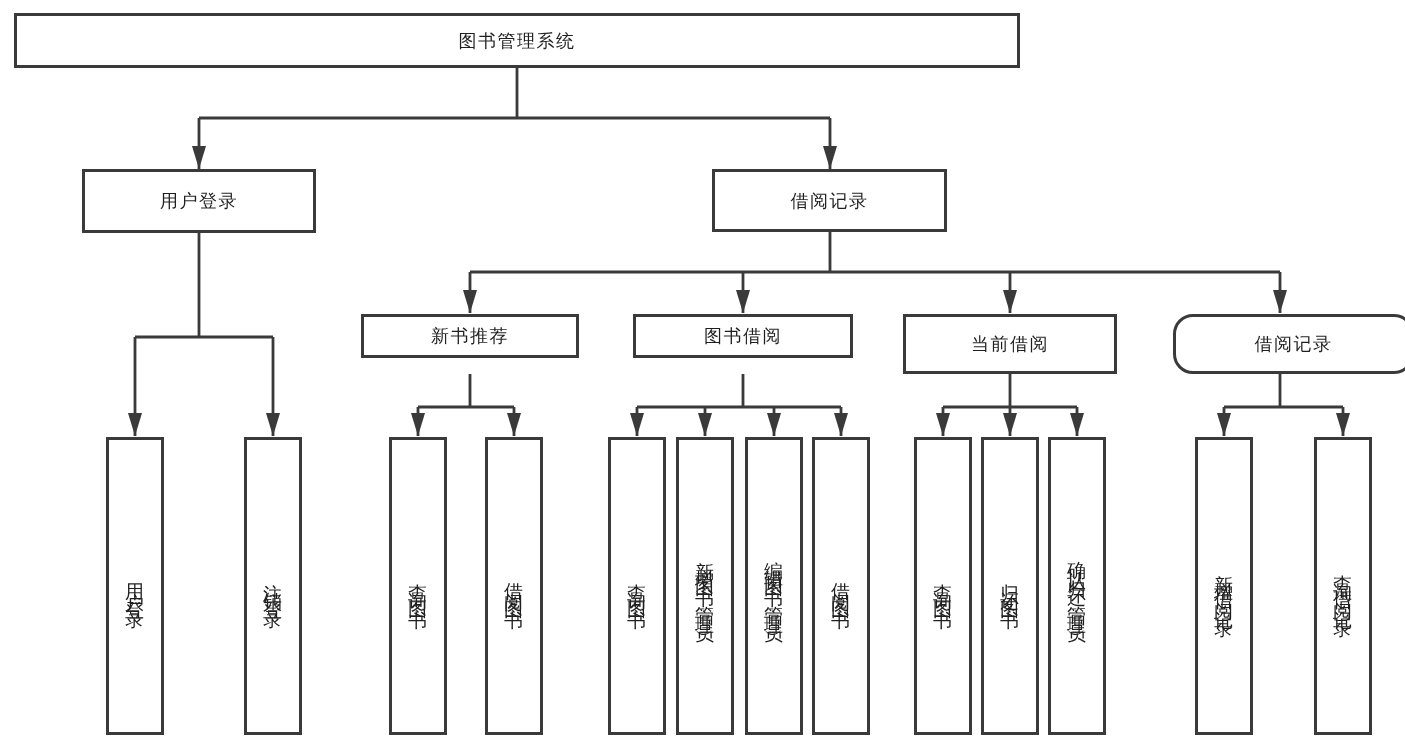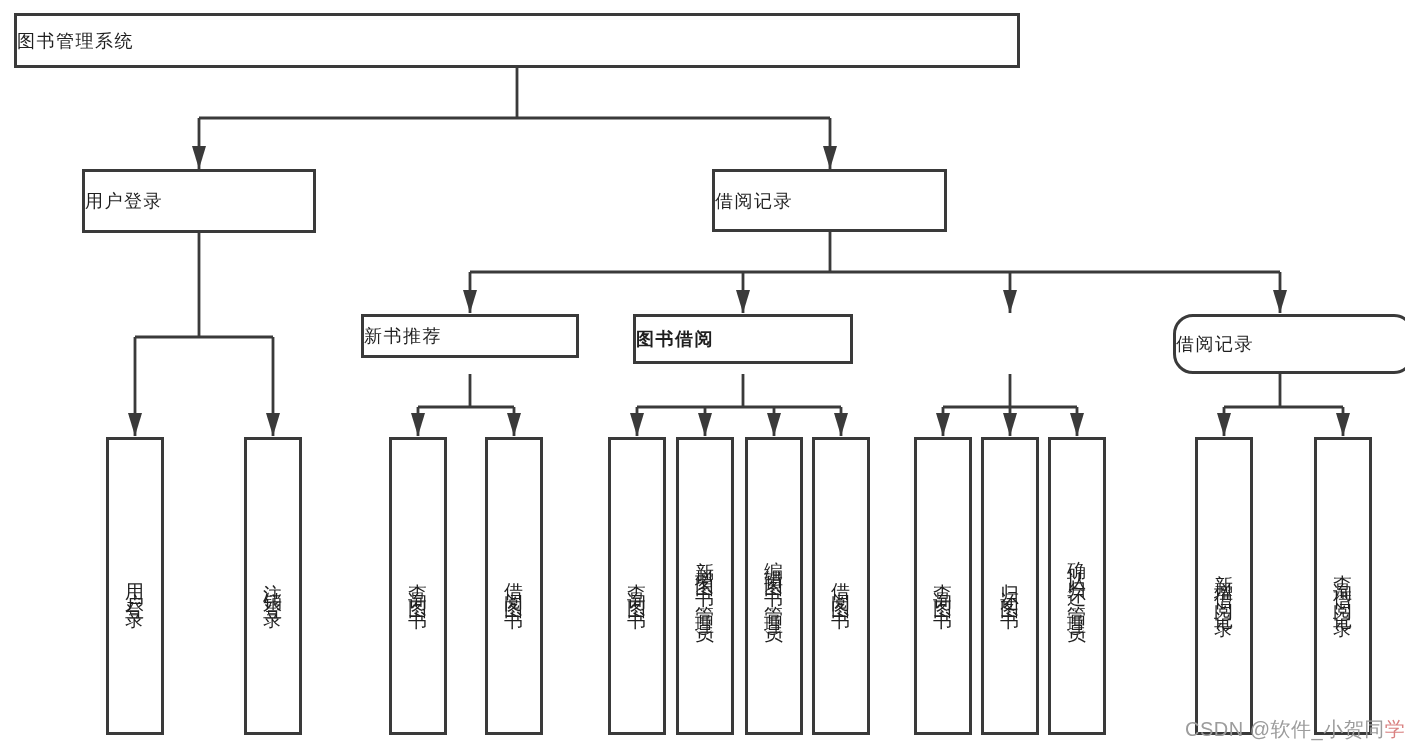--- a/index.html
+++ b/index.html
@@ -22,21 +22,21 @@
     left: 0; top: 0;
     width: 1405px; height: 747px;
   }
   .node {
     position: absolute;
     box-sizing: border-box;
     border: 3px solid #3a3a3a;
     background: #ffffff;
     display: flex;
     align-items: center;
-    justify-content: flex-start;
+    justify-content: center;
   }
   .node .lbl {
     color: #1f1f1f;
     font-size: 18px;
     letter-spacing: 1.5px;
     white-space: nowrap;
   }
   .leaf {
     position: absolute;
     box-sizing: border-box;
@@ -123,22 +123,25 @@
   <div class="node" style="left:82px; top:169px; width:234px; height:64px;">
     <span class="lbl">用户登录</span>
   </div>
   <div class="node" style="left:712px; top:169px; width:235px; height:63px;">
     <span class="lbl">借阅记录</span>
   </div>
 
   <div class="node" style="left:361px; top:314px; width:218px; height:44px;">
     <span class="lbl">新书推荐</span>
   </div>
-  <div class="node" style="left:633px; top:314px; width:220px; height:50px;font-weight:bold;">
+  <div class="node" style="left:633px; top:314px; width:220px; height:44px;">
     <span class="lbl">图书借阅</span>
+  </div>
+  <div class="node" style="left:903px; top:314px; width:214px; height:60px;">
+    <span class="lbl">当前借阅</span>
   </div>
   <div class="node" style="left:1173px; top:314px; width:241px; height:60px;border-radius:20px;">
     <span class="lbl">借阅记录</span>
   </div>
 
   <div class="leaf" style="left:106px;">
     <span class="vlbl">用户登录</span>
   </div>
   <div class="leaf" style="left:244px;">
     <span class="vlbl">注销登录</span>
@@ -170,17 +173,14 @@
   <div class="leaf" style="left:1048px;">
     <span class="vlbl">确认归还（管理员）</span>
   </div>
   <div class="leaf" style="left:1195px;">
     <span class="vlbl">新增借阅记录</span>
   </div>
   <div class="leaf" style="left:1314px;">
     <span class="vlbl">查询借阅记录</span>
   </div>
 
-  <div class="watermark">
-    <span class="wm-prefix">CSDN @软件_小贺同</span><span class="wm-accent">学</span>
-  </div>
 
 </div>
 
 </body></html>

